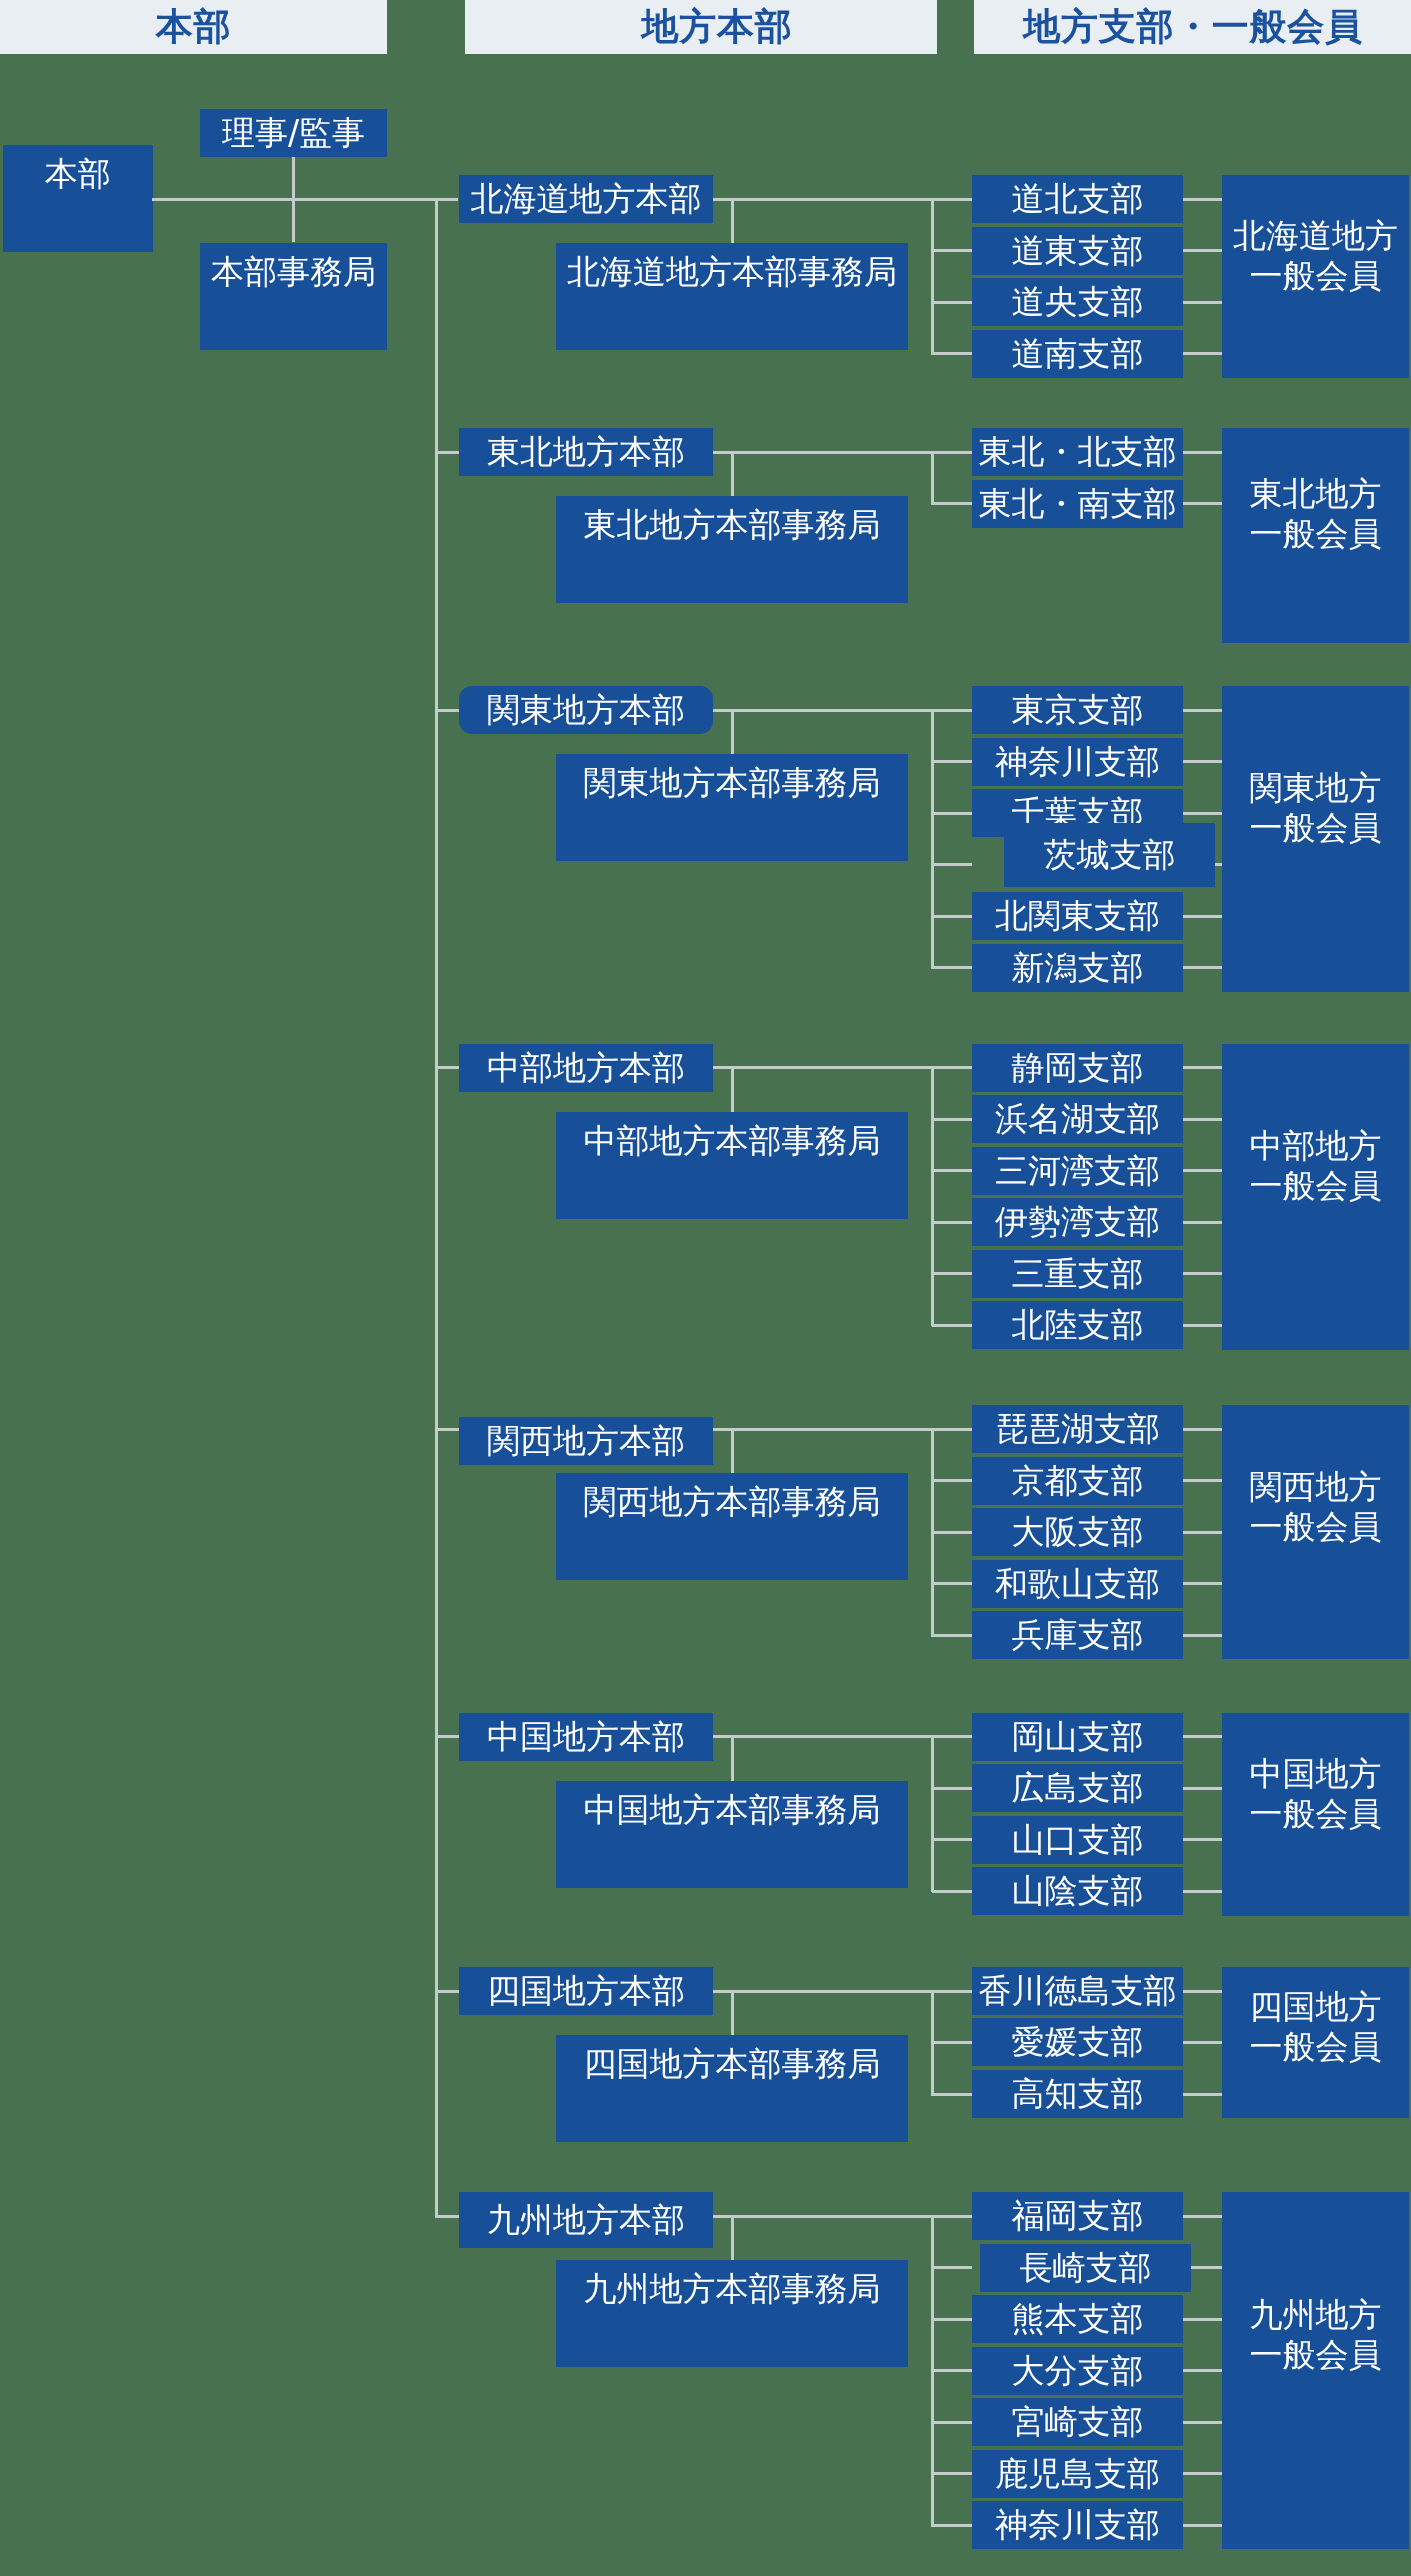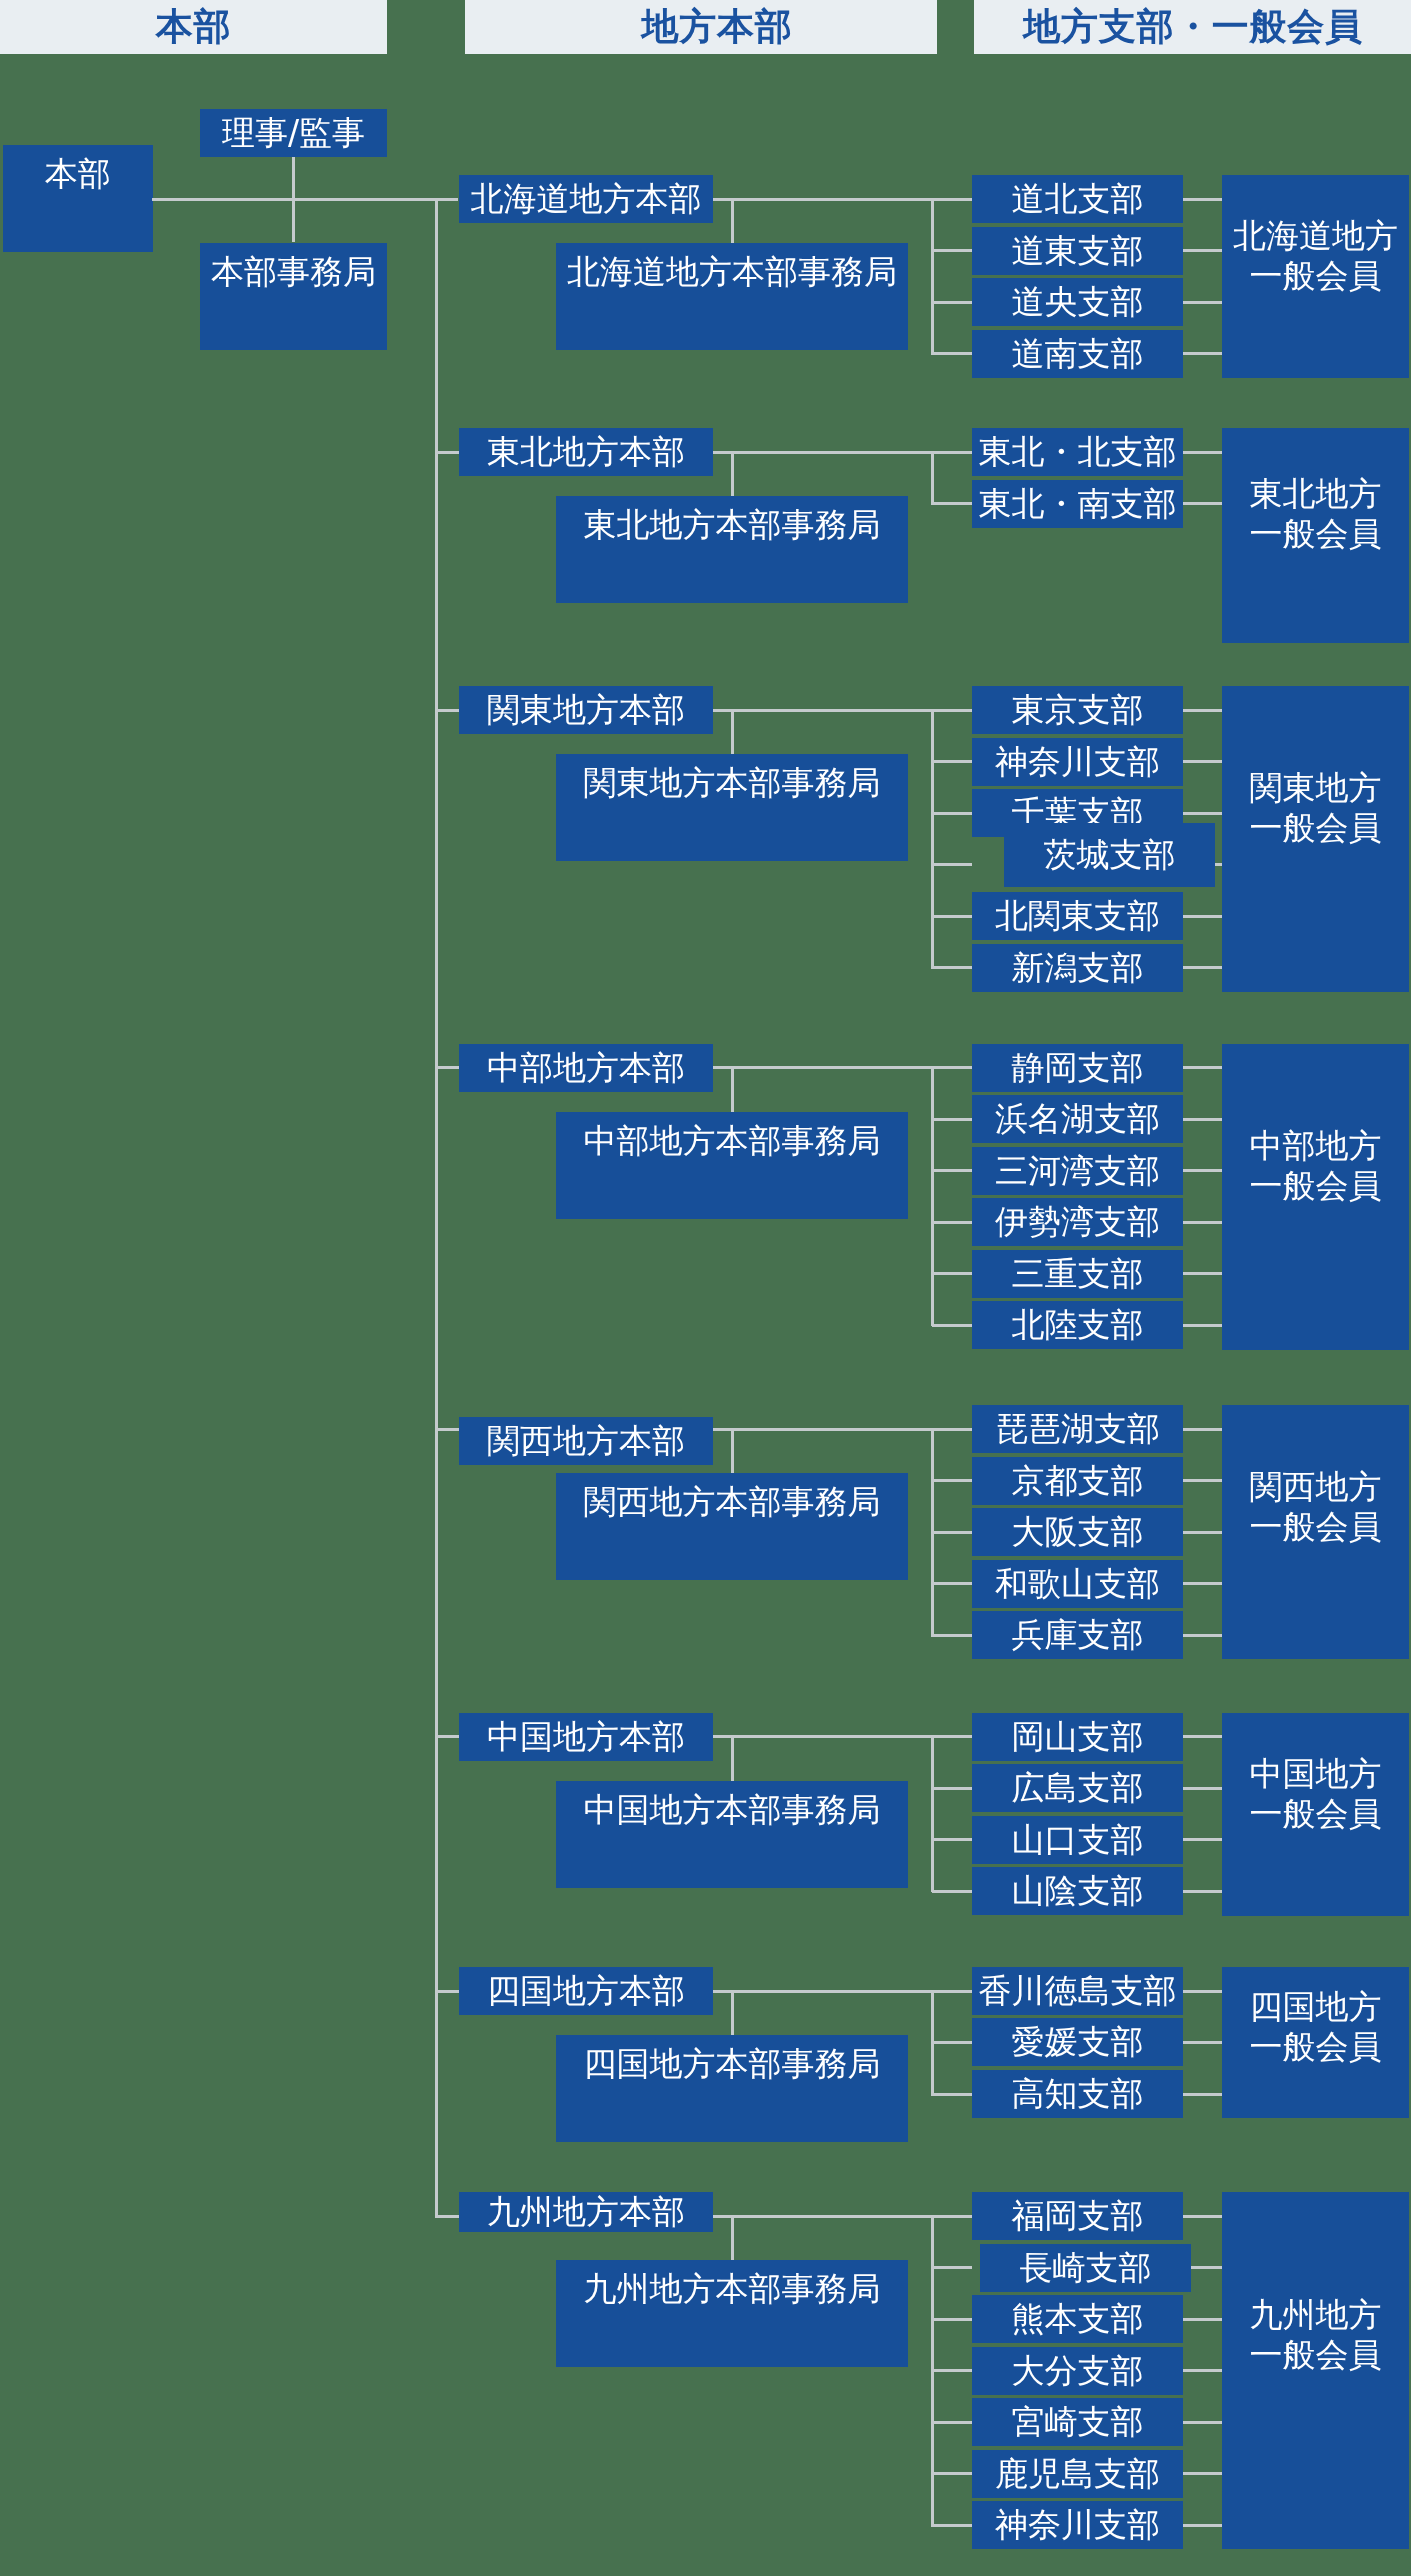--- a/index.html
+++ b/index.html
@@ -99,21 +99,21 @@
       <div class="line" style="left: 932px; top: 760px; width: 40px; height: 2.8px;"></div>
       <div class="line" style="left: 1183px; top: 760px; width: 39px; height: 2.8px;"></div>
       <div class="line" style="left: 932px; top: 812px; width: 40px; height: 2.8px;"></div>
       <div class="line" style="left: 1183px; top: 812px; width: 39px; height: 2.8px;"></div>
       <div class="line" style="left: 932px; top: 863px; width: 40px; height: 2.8px;"></div>
       <div class="line" style="left: 1183px; top: 863px; width: 39px; height: 2.8px;"></div>
       <div class="line" style="left: 932px; top: 915px; width: 40px; height: 2.8px;"></div>
       <div class="line" style="left: 1183px; top: 915px; width: 39px; height: 2.8px;"></div>
       <div class="line" style="left: 932px; top: 966px; width: 40px; height: 2.8px;"></div>
       <div class="line" style="left: 1183px; top: 966px; width: 39px; height: 2.8px;"></div>
-      <div class="box center" style="left: 459px; top: 686px; width: 254px; height: 48px;">関東地方本部</div>
+      <div class="box center" style="left: 459px; top: 686px; width: 254px; height: 48px; border-radius: 13px;">関東地方本部</div>
       <div class="box toptext" style="left: 556px; top: 754px; width: 352px; height: 107px;">関東地方本部事務局</div>
       <div class="box center" style="left: 972px; top: 686px; width: 211px; height: 48px;">東京支部</div>
       <div class="box center" style="left: 972px; top: 738px; width: 211px; height: 48px;">神奈川支部</div>
       <div class="box center" style="left: 972px; top: 789px; width: 211px; height: 48px;">千葉支部</div>
       <div class="box center" style="left: 972px; top: 823px; width: 211px; height: 64px; margin-left: 32px;">茨城支部</div>
       <div class="box center" style="left: 972px; top: 892px; width: 211px; height: 48px;">北関東支部</div>
       <div class="box center" style="left: 972px; top: 944px; width: 211px; height: 48px;">新潟支部</div>
       <div class="box" style="left: 1222px; top: 686px; width: 187px; height: 306px;">
         <div class="member-text">
           <div>関東地方</div>
@@ -233,21 +233,21 @@
       <div class="line" style="left: 932px; top: 2318px; width: 40px; height: 2.8px;"></div>
       <div class="line" style="left: 1183px; top: 2318px; width: 39px; height: 2.8px;"></div>
       <div class="line" style="left: 932px; top: 2369px; width: 40px; height: 2.8px;"></div>
       <div class="line" style="left: 1183px; top: 2369px; width: 39px; height: 2.8px;"></div>
       <div class="line" style="left: 932px; top: 2421px; width: 40px; height: 2.8px;"></div>
       <div class="line" style="left: 1183px; top: 2421px; width: 39px; height: 2.8px;"></div>
       <div class="line" style="left: 932px; top: 2472px; width: 40px; height: 2.8px;"></div>
       <div class="line" style="left: 1183px; top: 2472px; width: 39px; height: 2.8px;"></div>
       <div class="line" style="left: 932px; top: 2524px; width: 40px; height: 2.8px;"></div>
       <div class="line" style="left: 1183px; top: 2524px; width: 39px; height: 2.8px;"></div>
-      <div class="box center" style="left: 459px; top: 2192px; width: 254px; height: 40px;">九州地方本部</div>
+      <div class="box center" style="left: 459px; top: 2192px; width: 254px; height: 56px;">九州地方本部</div>
       <div class="box toptext" style="left: 556px; top: 2260px; width: 352px; height: 107px;">九州地方本部事務局</div>
       <div class="box center" style="left: 972px; top: 2192px; width: 211px; height: 48px;">福岡支部</div>
       <div class="box center" style="left: 972px; top: 2244px; width: 211px; height: 48px; margin-left: 8px;">長崎支部</div>
       <div class="box center" style="left: 972px; top: 2295px; width: 211px; height: 48px;">熊本支部</div>
       <div class="box center" style="left: 972px; top: 2347px; width: 211px; height: 48px;">大分支部</div>
       <div class="box center" style="left: 972px; top: 2398px; width: 211px; height: 48px;">宮崎支部</div>
       <div class="box center" style="left: 972px; top: 2450px; width: 211px; height: 48px;">鹿児島支部</div>
       <div class="box center" style="left: 972px; top: 2501px; width: 211px; height: 48px;">神奈川支部</div>
       <div class="box" style="left: 1222px; top: 2192px; width: 187px; height: 357px;">
         <div class="member-text">

